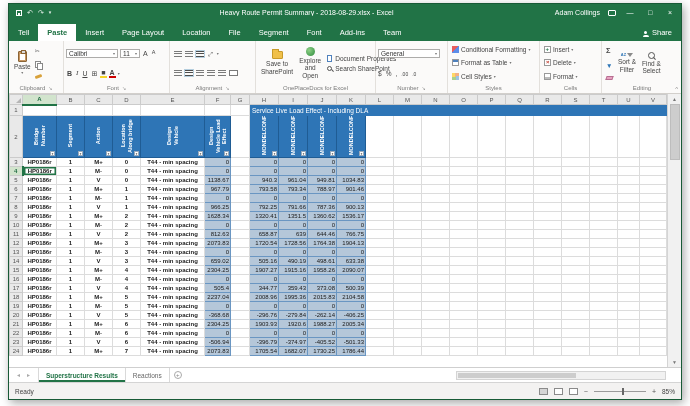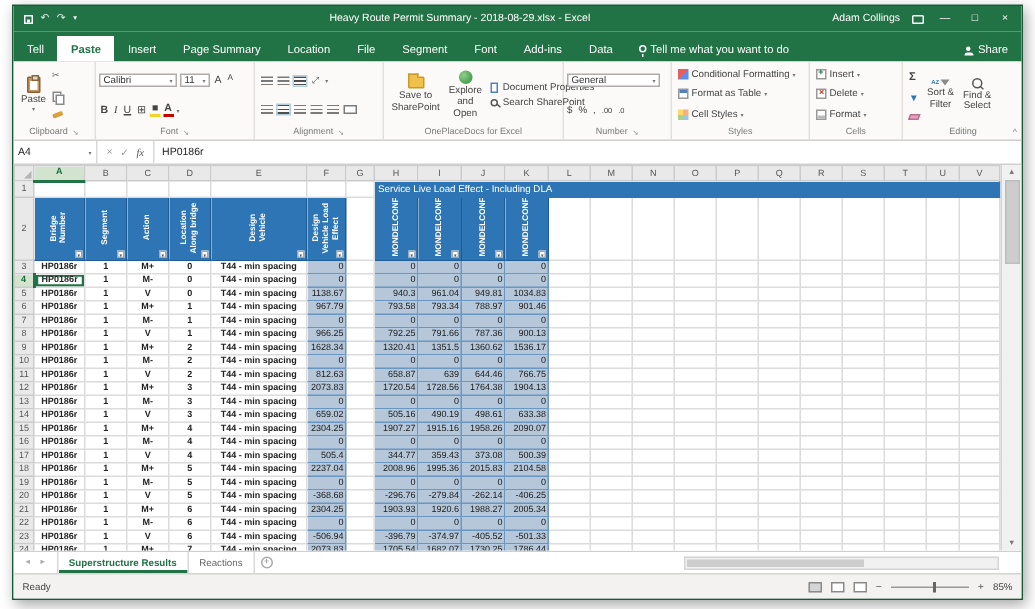--- a/index.html
+++ b/index.html
@@ -157,31 +157,27 @@
       <span class="winbtn">—</span>
       <span class="winbtn">□</span>
       <span class="winbtn">×</span>
     </div>
   </div>
 
   <div class="tabrow">
     <span class="rtab">Tell</span>
     <span class="rtab active">Paste</span>
     <span class="rtab">Insert</span>
-    <span class="rtab">Page Summary</span>
+    <span class="rtab">Page Layout</span>
     <span class="rtab">Location</span>
     <span class="rtab">File</span>
     <span class="rtab">Segment</span>
     <span class="rtab">Font</span>
     <span class="rtab">Add-ins</span>
-    <span class="rtab">Data</span>
-    <span class="tellme">
-      <span class="bulb"></span>
-      <span>Tell me what you want to do</span>
-    </span>
+    <span class="rtab">Team</span>
     <span class="share">
       <span class="person"></span>
       <span>Share</span>
     </span>
   </div>
 
   <div class="ribbon">
 
     <div class="rgroup" style="width:55px">
       <div class="rbody">
@@ -378,32 +374,20 @@
         </div>
       </div>
       <div class="rlabel">
           <span>Editing</span>
         </div>
     </div>
 
     <span class="collapse">^</span>
   </div>
 
-  <div class="fbar">
-    <div class="namebox">
-      <span class="val">A4</span>
-      <span class="tiny-dd">▾</span>
-    </div>
-    <div class="fbtns">
-      <span>×</span>
-      <span>✓</span>
-      <span class="fx">fx</span>
-    </div>
-    <div class="fvalue">HP0186r</div>
-  </div>
 
   <div class="gridwrap">
     <table id="sheet">
         <colgroup>
           <col style="width:13px">
           <col style="width:34px">
           <col style="width:28px">
           <col style="width:28px">
           <col style="width:28px">
           <col style="width:64px">

